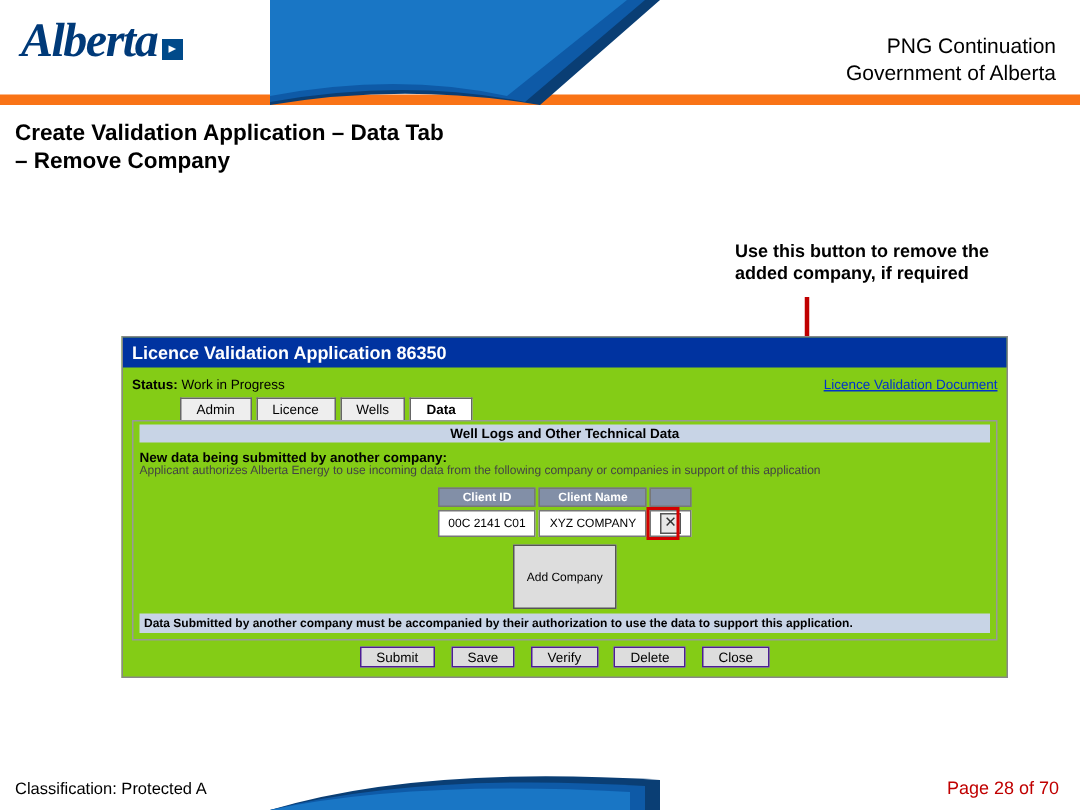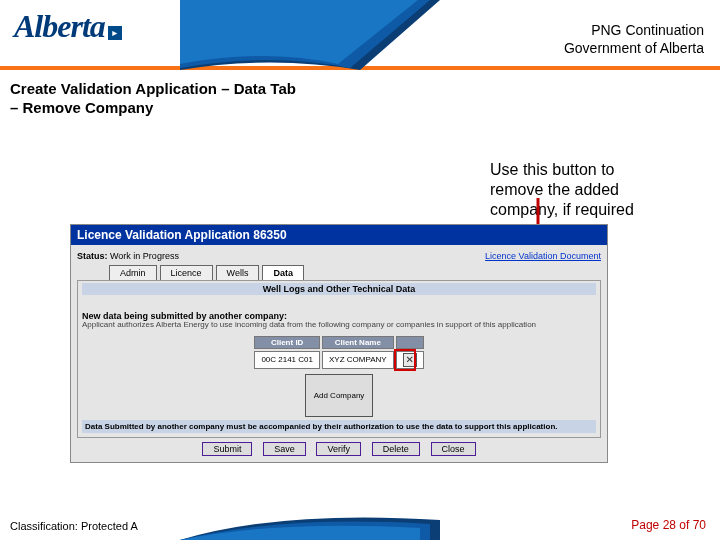--- a/index.html
+++ b/index.html
@@ -1,35 +1,35 @@
 <!DOCTYPE html>
 <html><head>
 <meta charset="utf-8">
 <style>
   * { box-sizing: border-box; margin: 0; padding: 0; }
   body { width: 720px; height: 540px; font-family: Arial, sans-serif; background: #fff; position: relative; overflow: hidden; }
-  .header { position: relative; height: 70px; border-bottom: 4px solid #f97316; }
+  .header { position: relative; height: 70px; border-bottom: 7px solid #f97316; }
   .logo { position: absolute; left: 14px; top: 8px; }
   .logo-text { font-family: Georgia, 'Times New Roman', serif; font-style: italic; font-size: 32px; color: #003a79; font-weight: 600; letter-spacing: -1px; }
   .logo-dot { display:inline-block; width:14px; height:14px; background:#004a8a; color:#fff; font-size:10px; text-align:center; line-height:14px; margin-left:3px; vertical-align:middle; }
   .header-swoosh { position:absolute; left:180px; top:0; width:260px; height:70px; }
   .header-right { position:absolute; right:16px; top:22px; text-align:right; font-size:14px; color:#000; line-height:1.25; }
   .slide-title { margin: 10px 10px 0 10px; font-size: 15px; font-weight: bold; color:#000; line-height:1.25; }
-  .annotation { position:absolute; left:490px; top:160px; font-size:16px; color:#000; width:180px; line-height:1.25; }
+  .annotation { position:absolute; left:490px; top:160px; font-size:12px; color:#000; width:180px; line-height:1.25;font-weight:bold; }
   .arrow { position:absolute; left:530px; top:198px; }
-  .app-frame { position:absolute; left:70px; top:224px; width:538px; border:1px solid #888; background:#e5e5e5; font-size:10px; }
+  .app-frame { position:absolute; left:81px; top:224px; width:591px; border:1px solid #888; background:#84cc16; font-size:10px; }
   .app-titlebar { background:#0033a0; color:#fff; font-weight:bold; padding:3px 6px; font-size:12px; }
   .app-inner { padding:4px 6px 6px 6px; }
   .status-row { display:flex; justify-content:space-between; align-items:center; font-size:9px; margin:2px 0 4px 0; color:#000;}
   .status-row .link { color:#0033cc; text-decoration:underline; font-size:9px; }
   .tabs { display:flex; gap:3px; margin-bottom:0;padding-left:32px; }
   .tab { border:1px solid #666; border-bottom:none; padding:2px 10px; font-size:9px; background:#eee; cursor:default; }
   .tab.active { background:#fff; font-weight:bold; }
   .tab-panel { border:1px solid #999; padding:2px 4px 4px 4px; }
-  .panel-title { background:#c8d4e6; text-align:center; font-size:9px; font-weight:bold; padding:1px 18px; margin-bottom:16px; }
+  .panel-title { background:#c8d4e6; text-align:center; font-size:9px; font-weight:bold; padding:1px 18px; margin-bottom:5px; }
   .section-label { font-size:9px; font-weight:bold; margin-top:2px; }
   .section-body { font-size:8px; color:#444; line-height:1.1; }
   .client-table { margin:4px auto 3px auto; }
   .client-table td, .client-table th { border:1px solid #777; font-size:8px; padding:1px 6px;margin-top:32px; }
   .client-table th { background:#828fa7; color:#fff; font-weight:bold; }
   .client-table td { background:#fff; }
   .remove-cell { width:18px; text-align:center; padding:0; position:relative; }
   .remove-x { display:inline-block; width:14px; height:14px; border:1px solid #555; background:#e8e8e8; line-height:12px; font-size:10px; color:#333; }
   .highlight-box { position:absolute; border:2px solid #d40000; left:-3px; top:-3px; width:22px; height:22px; pointer-events:none; }
   .add-company { display:block; margin:2px auto 3px auto; font-size:8px; padding:16px 8px; border:1px solid #555; background:#ddd; }

